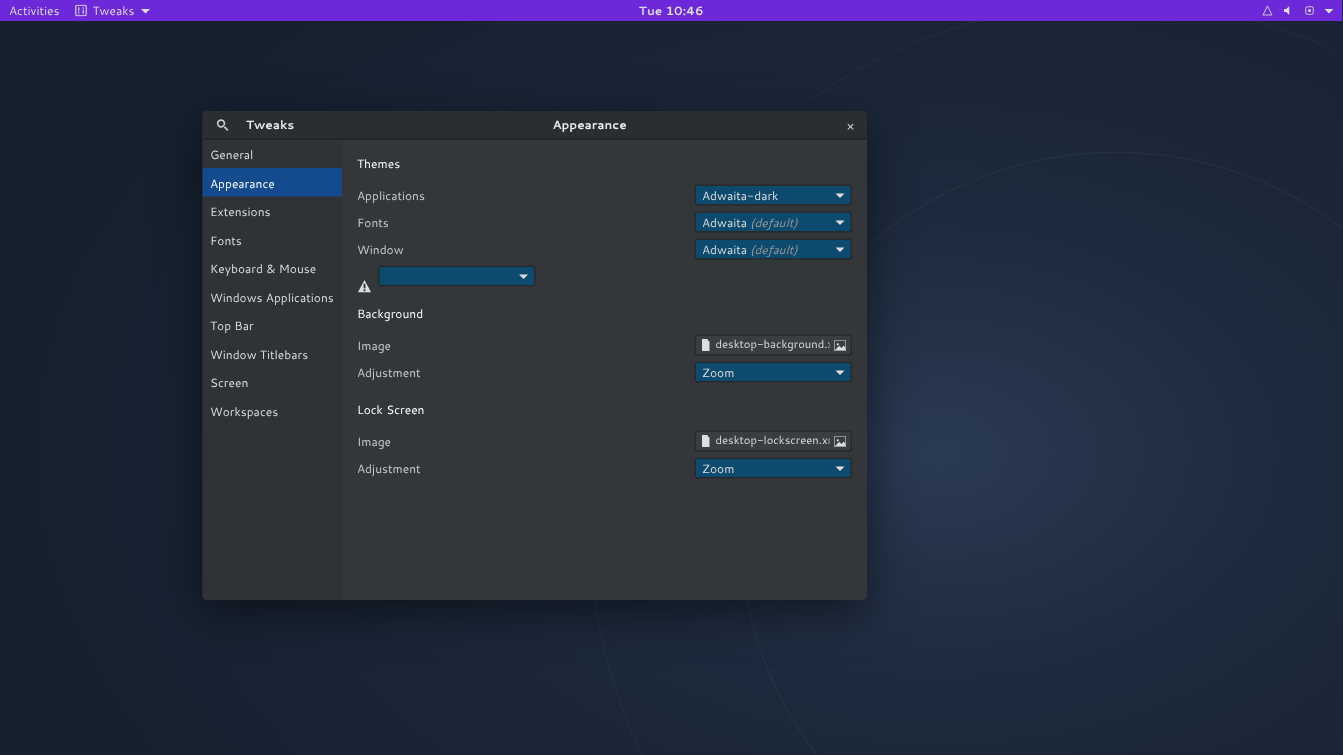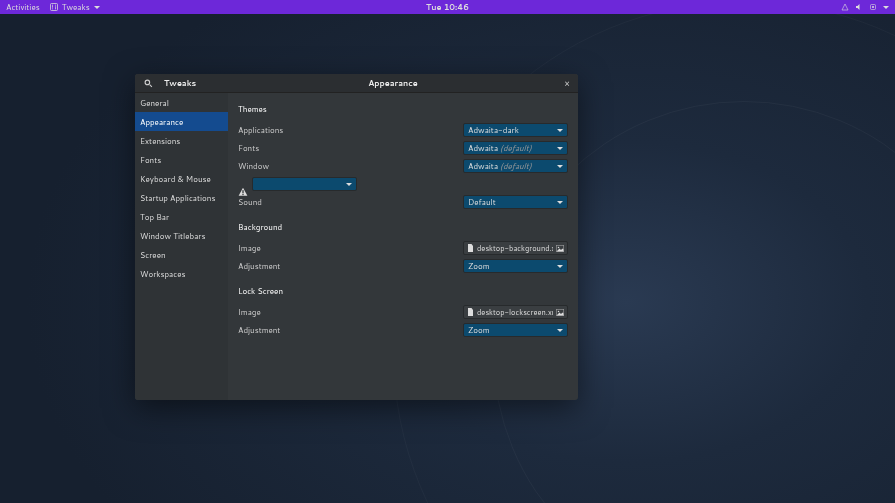--- a/index.html
+++ b/index.html
@@ -99,21 +99,21 @@
     <div class="close-btn">×</div>
   </div>
 
   <div class="body-area">
     <div class="sidebar">
       <div class="side-item">General</div>
       <div class="side-item selected">Appearance</div>
       <div class="side-item">Extensions</div>
       <div class="side-item">Fonts</div>
       <div class="side-item">Keyboard &amp; Mouse</div>
-      <div class="side-item">Startup Applications</div>
+      <div class="side-item">Windows Applications</div>
       <div class="side-item">Top Bar</div>
       <div class="side-item">Window Titlebars</div>
       <div class="side-item">Screen</div>
       <div class="side-item">Workspaces</div>
     </div>
 
     <div class="content">
       <div class="section-h">Themes</div>
 
       <div class="row">
@@ -147,27 +147,20 @@
               <path d="M8 1 L15 14 L1 14 Z" fill="#ddd"></path>
               <rect x="7" y="5" width="2" height="5" fill="#2f3336"></rect>
               <rect x="7" y="11" width="2" height="2" fill="#2f3336"></rect>
             </svg></span>
         <div class="combo">
           <span></span>
           <span class="arrow tri-down"></span>
         </div>
       </div>
 
-      <div class="row">
-        <span class="row-label">Sound</span>
-        <div class="combo">
-          <span>Default</span>
-          <span class="arrow tri-down"></span>
-        </div>
-      </div>
 
       <div class="spacer"></div>
       <div class="section-h">Background</div>
 
       <div class="row">
         <span class="row-label">Image</span>
         <div class="filebtn">
           <svg class="file-icon" viewBox="0 0 14 16">
               <path d="M2 0 L9 0 L12 4 L12 16 L2 16 Z"></path>
             </svg>

